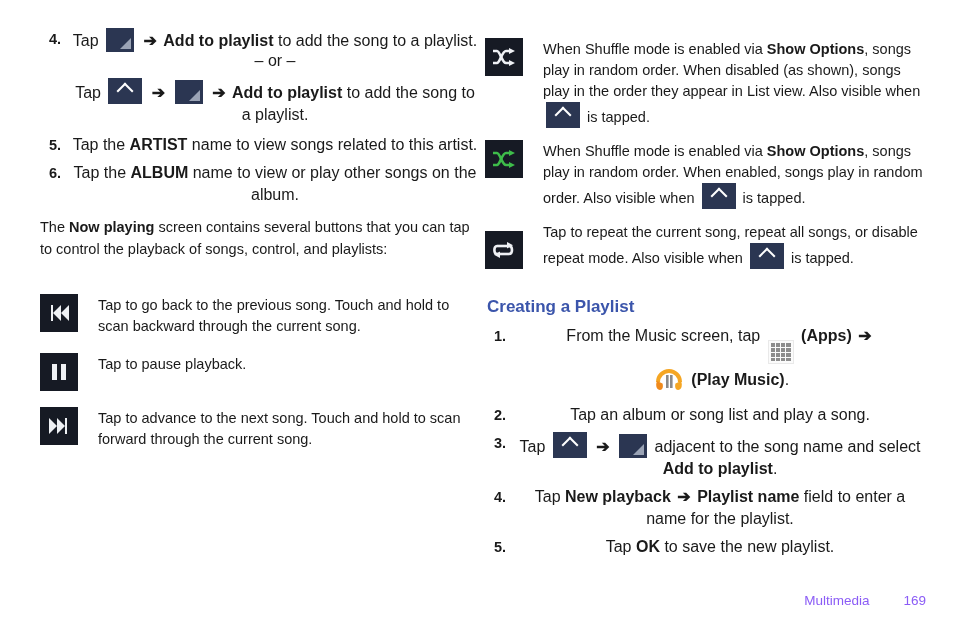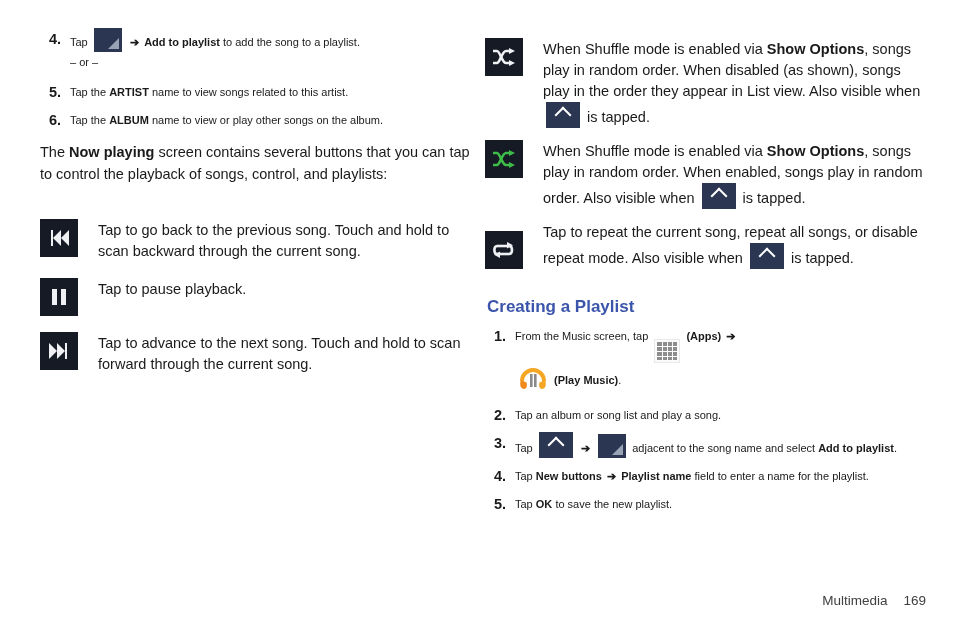--- a/index.html
+++ b/index.html
@@ -34,22 +34,23 @@
     width: 30px;
     flex: 0 0 30px;
     text-align: right;
     padding-right: 9px;
     font-weight: bold;
     font-size: 14.5px;
     line-height: 22px;
   }
   .step-body {
     flex: 1;
-    font-size: 11px;
+    font-size: 16px;
     line-height: 22px;
+    text-align: center;
   }
   .para {
     font-size: 14.5px;
     line-height: 22px;
     margin: 10px 0 0 0;
   }
   b, .b { font-weight: bold; }
   .arrow { font-weight: bold; padding: 0 2px; }
 
   
@@ -136,42 +137,52 @@
     color: #3b55ab;
     margin: 0 0 8px 2px;
   }
 
   
   .footer {
     position: absolute;
     right: 28px;
     bottom: 28px;
     font-size: 13.5px;
-    color: #404040;
+    color: #8b5cf6;
     display: flex;
-    gap: 16px;
+    gap: 34px;
   }
   .footer .pg { font-weight: normal; }
 </style>
 </head>
 <body>
 
 <div class="page">
 
   <div class="col col-left" style="top:28px;">
 
     <div class="step">
       <div class="step-num">4.</div>
       <div class="step-body">
         <span>Tap</span>
         <span class="chip chip-navy tri"></span>
         <span class="arrow">➔</span>
         <b>Add to playlist</b>
         <span>to add the song to a playlist.</span>
         <div style="margin-top:-2px;">– or –</div>
+        <div style="margin-top:6px;">
+          <span>Tap</span>
+          <span class="chip chip-navy chev wide"></span>
+          <span class="arrow">➔</span>
+          <span class="chip chip-navy tri"></span>
+          <span class="arrow">➔</span>
+          <b>Add to playlist</b>
+          <span>to add the song to</span>
+          <span>a playlist.</span>
+        </div>
       </div>
     </div>
 
     <div class="step" style="margin-top:8px;">
       <div class="step-num">5.</div>
       <div class="step-body">
         <span>Tap the</span>
         <b>ARTIST</b>
         <span>name to view songs related to this artist.</span>
       </div>
@@ -351,21 +362,21 @@
         <span class="chip chip-navy tri"></span>
         <span>adjacent to the song name and select</span>
         <b>Add to playlist</b><span>.</span>
       </div>
     </div>
 
     <div class="step" style="margin-top:6px;">
       <div class="step-num">4.</div>
       <div class="step-body">
         <span>Tap</span>
-        <b>New buttons</b>
+        <b>New playback</b>
         <span class="arrow">➔</span>
         <b>Playlist name</b>
         <span>field to enter a name for the playlist.</span>
       </div>
     </div>
 
     <div class="step" style="margin-top:6px;">
       <div class="step-num">5.</div>
       <div class="step-body">
         <span>Tap</span>

